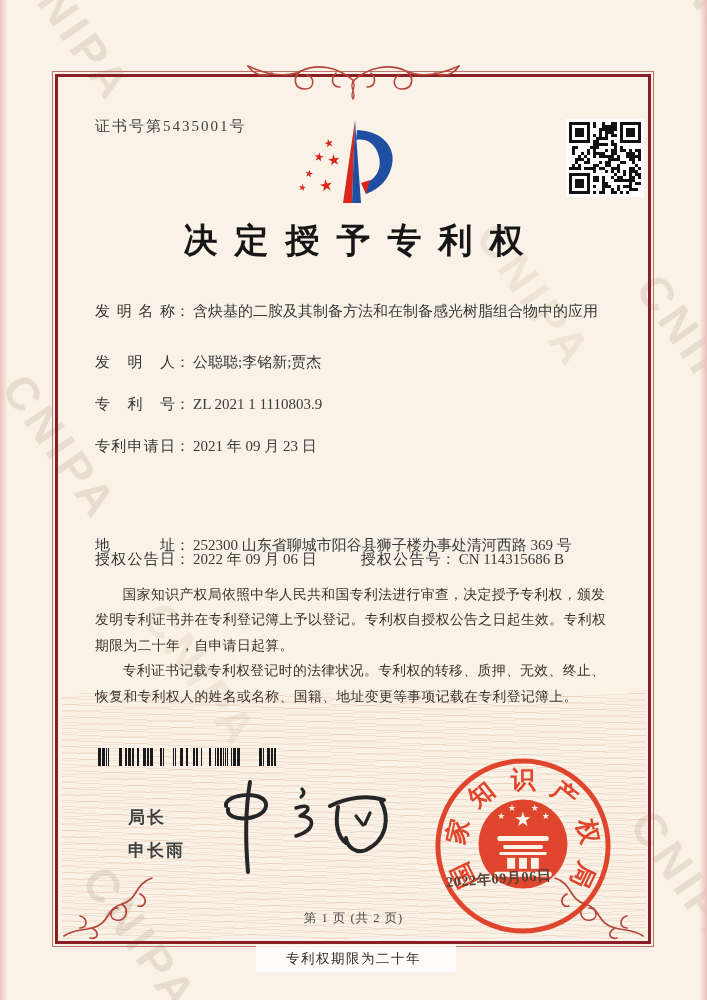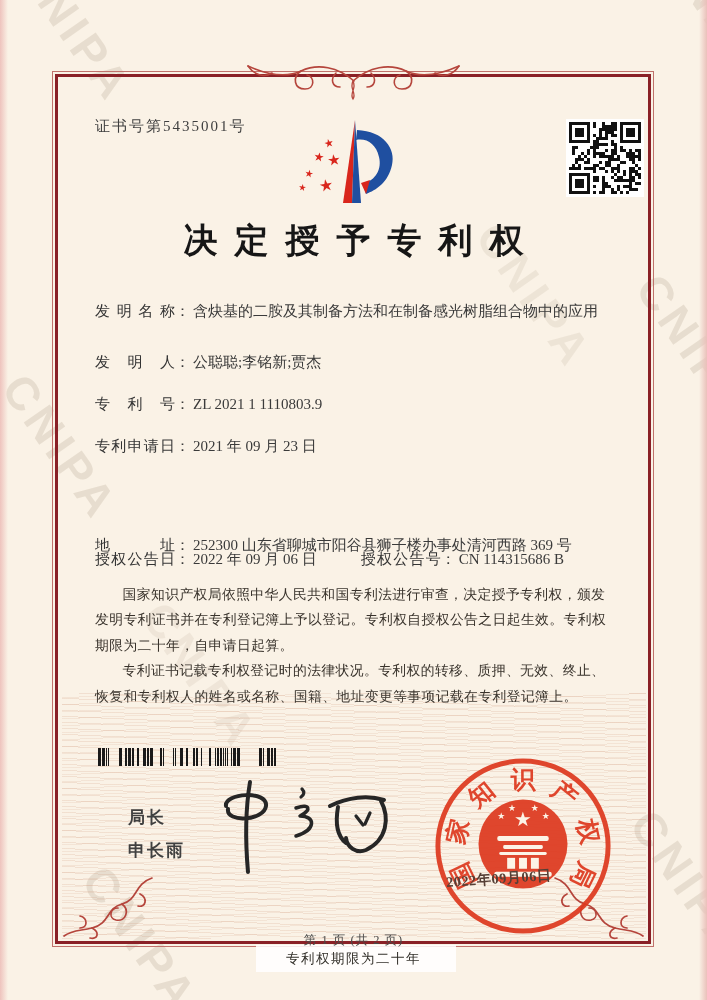--- a/index.html
+++ b/index.html
@@ -51,21 +51,21 @@
   .barcode{position:absolute;left:95px;top:748px;}
   .signer{position:absolute;left:128px;top:806px;font-size:17px;font-weight:600;color:#404040;}
   .signer div{margin-bottom:10px;letter-spacing:2px;}
   .signature{position:absolute;left:198px;top:776px;z-index:4;}
   .seal{position:absolute;left:429px;top:752px;z-index:6;opacity:.93;}
   .seal-char{font-size:25px;font-weight:bold;fill:#de3a20;text-anchor:middle;
     font-family:"Liberation Serif","DejaVu Serif",serif;}
   .seal-date{font-size:14.5px;font-weight:bold;fill:#4a332a;letter-spacing:.5px;
     font-family:"Liberation Serif","DejaVu Serif",serif;}
   .pageno{position:absolute;left:0;right:0;top:910px;text-align:center;
-    font-size:12.5px;color:#4a4a4a;letter-spacing:1px;margin-top:22px;}
+    font-size:12.5px;color:#4a4a4a;letter-spacing:1px;}
   .footer-band{position:absolute;left:256px;top:945px;width:200px;height:27px;
     background:rgba(255,255,255,.85);z-index:2;}
   .footer-note{position:absolute;left:0;right:0;top:950px;text-align:center;
     font-size:13.5px;color:#33302a;letter-spacing:1.5px;z-index:3;}
   .orn{position:absolute;z-index:2;}
   .orn-top{left:241px;top:59px;}
   .orn-bl{left:60px;top:872px;}
   .orn-br{left:551px;top:872px;}
   svg{display:block;}
 </style>

